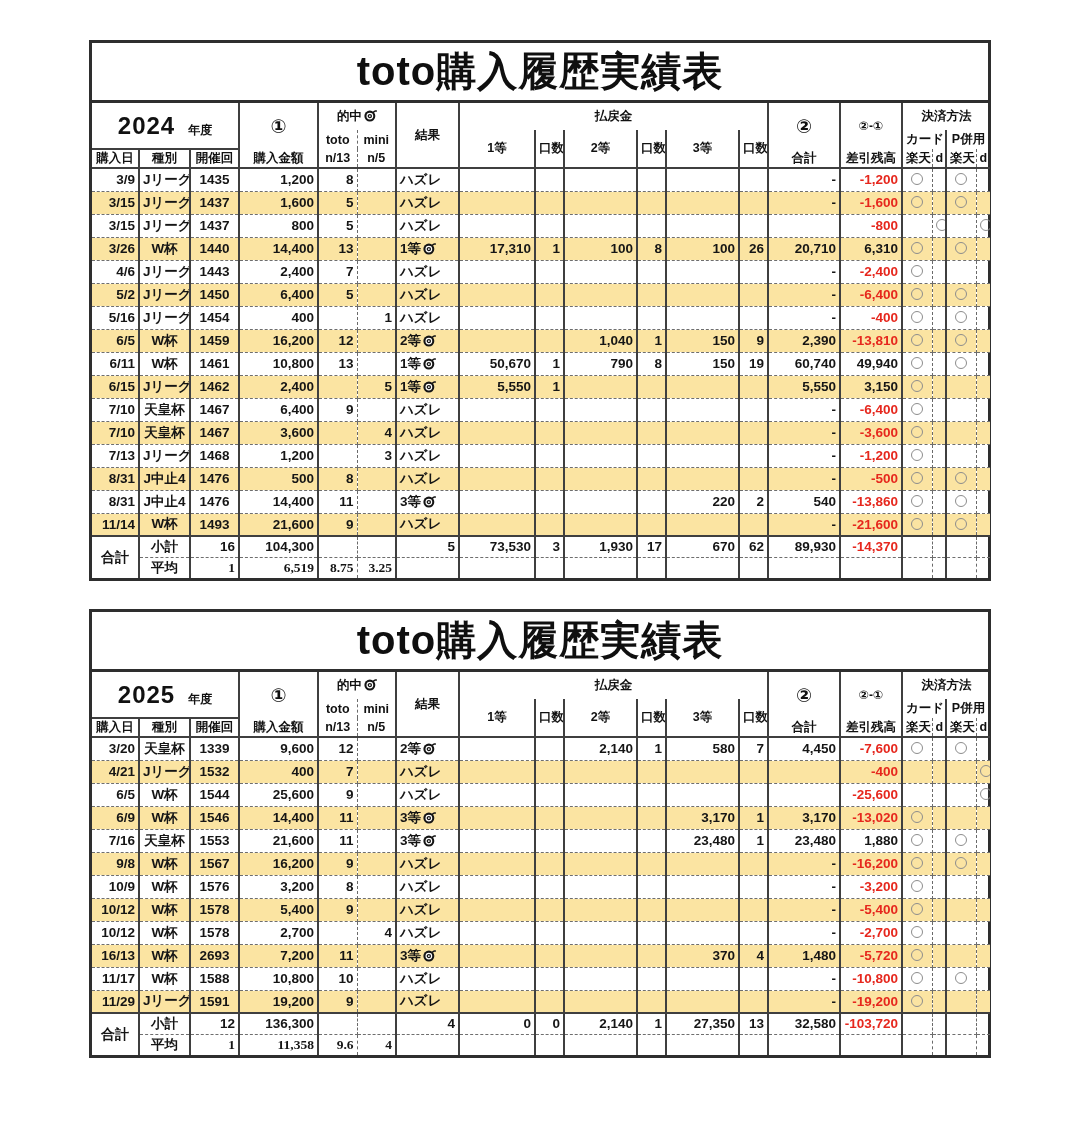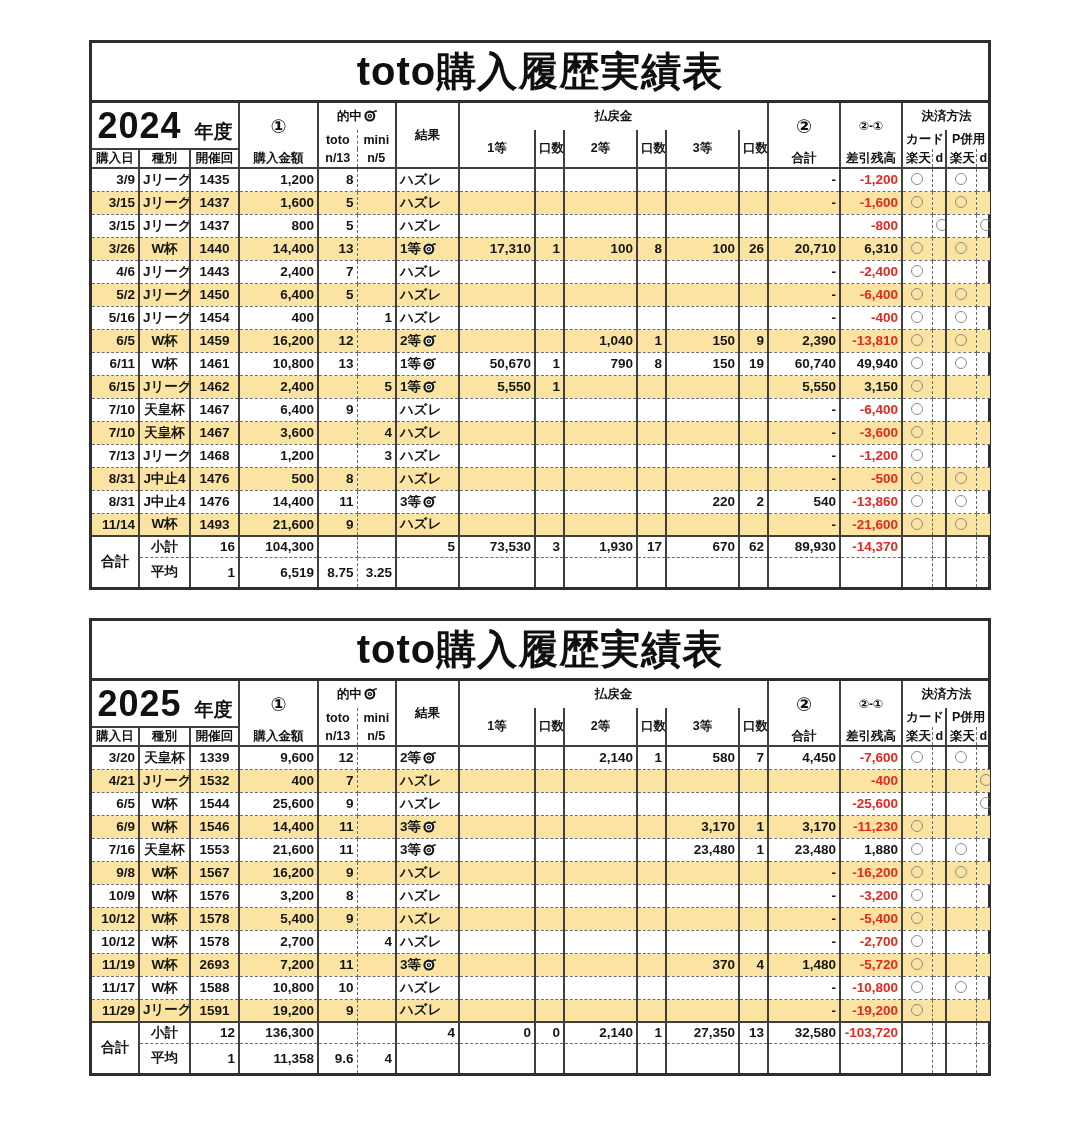--- a/index.html
+++ b/index.html
@@ -28,42 +28,42 @@
   th,td{padding:0 3px;overflow:hidden;white-space:nowrap;font-weight:700;}
   
   thead th{font-size:12.5px;color:#111;text-align:center;vertical-align:middle;}
   thead{border-bottom:2px solid var(--line);}
   .rowA th{height:27px;}
   .rowB th{height:19px;}
   .rowC th{height:19px;}
   .br{border-right:2px solid var(--line);}
   .brd{border-right:1px dashed #6a6a6a;margin-top:28px;}
   .bb{border-bottom:2px solid var(--line);}
-  .year-num{font-size:36px;letter-spacing:1px;}
-  .year-suffix{font-size:19px;margin-left:13px;}
+  .year-num{font-size:24px;letter-spacing:1px;}
+  .year-suffix{font-size:12px;margin-left:13px;}
   .mark{font-size:19px;}
   .mark-sm{font-size:12px;}
   
   tbody td{height:23px;font-size:13.5px;border-right:2px solid var(--line);}
   tr.data td{border-bottom:1px dashed #6e6e6e;}
   tr.hl td{background:var(--hl);}
   tr td:last-child, thead th:last-child{border-right:none;}
   .al-r{text-align:right;}
   .al-c{text-align:center;}
   .al-l{text-align:left;}
   .dash-r{border-right:1px dashed #6a6a6a !important;}
   .neg{color:var(--neg);}
   .circ{
     display:inline-block;width:12px;height:12px;
     border:1.5px solid #8d8d8d;border-radius:50%;vertical-align:-1px;background:transparent;
   }
   .hiticon{vertical-align:-2px;margin-left:2px;}
   
   tr.sum1 td{border-top:2px solid var(--line);border-bottom:1px dashed #6e6e6e;height:21px;}
-  tr.sum2 td{border-bottom:none;height:30px;}
+  tr.sum2 td{border-bottom:none;height:21px;font-family:Liberation Serif, serif;}
   td.sumhead{font-size:14px;text-align:center;border-bottom:none !important;}
 </style>
 </head>
 <body>
 
 <div class="sheet">
 
   <section class="tbl-frame first">
     <div class="title-band">toto購入履歴実績表</div>
     <table>
@@ -687,21 +687,21 @@
                 <circle cx="6.3" cy="7.6" r="1" fill="#fff"></circle>
                 <path d="M10.2 3.4 Q11.4 1.6 13.2 2.2" stroke="#141414" stroke-width="1.6" fill="none" stroke-linecap="round"></path>
               </svg></td>
             <td class="al-r"></td>
             <td class="al-r"></td>
             <td class="al-r"></td>
             <td class="al-r"></td>
             <td class="al-r">3,170</td>
             <td class="al-r">1</td>
             <td class="al-r">3,170</td>
-            <td class="al-r neg">-11,230</td>
+            <td class="al-r neg">-13,020</td>
             <td class="al-c dash-r"><span class="circ"></span></td>
             <td class="al-c"></td>
             <td class="al-c dash-r"></td>
             <td class="al-c"></td>
           </tr>
           <tr class="data">
             <td class="al-r">7/16</td>
             <td class="al-c">天皇杯</td>
             <td class="al-c">1553</td>
             <td class="al-r">21,600</td>
@@ -804,21 +804,21 @@
             <td class="al-r"></td>
             <td class="al-r"></td>
             <td class="al-r">-</td>
             <td class="al-r neg">-2,700</td>
             <td class="al-c dash-r"><span class="circ"></span></td>
             <td class="al-c"></td>
             <td class="al-c dash-r"></td>
             <td class="al-c"></td>
           </tr>
           <tr class="data hl">
-            <td class="al-r">11/19</td>
+            <td class="al-r">16/13</td>
             <td class="al-c">W杯</td>
             <td class="al-c">2693</td>
             <td class="al-r">7,200</td>
             <td class="al-r dash-r">11</td>
             <td class="al-r"></td>
             <td class="al-l">3等<svg class="hiticon" width="13" height="13" viewBox="0 0 14 14">
                 <circle cx="6.3" cy="7.6" r="5.9" fill="#141414"></circle>
                 <circle cx="6.3" cy="7.6" r="3" fill="none" stroke="#fff" stroke-width="1.3"></circle>
                 <circle cx="6.3" cy="7.6" r="1" fill="#fff"></circle>
                 <path d="M10.2 3.4 Q11.4 1.6 13.2 2.2" stroke="#141414" stroke-width="1.6" fill="none" stroke-linecap="round"></path>

